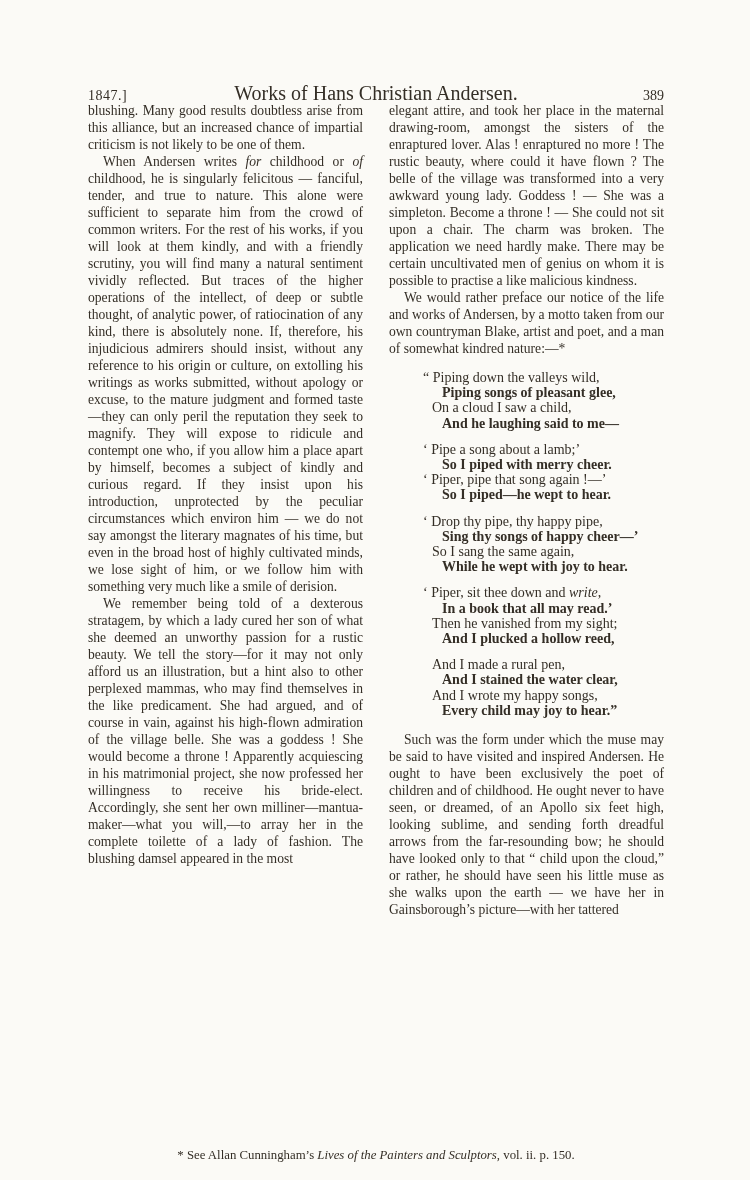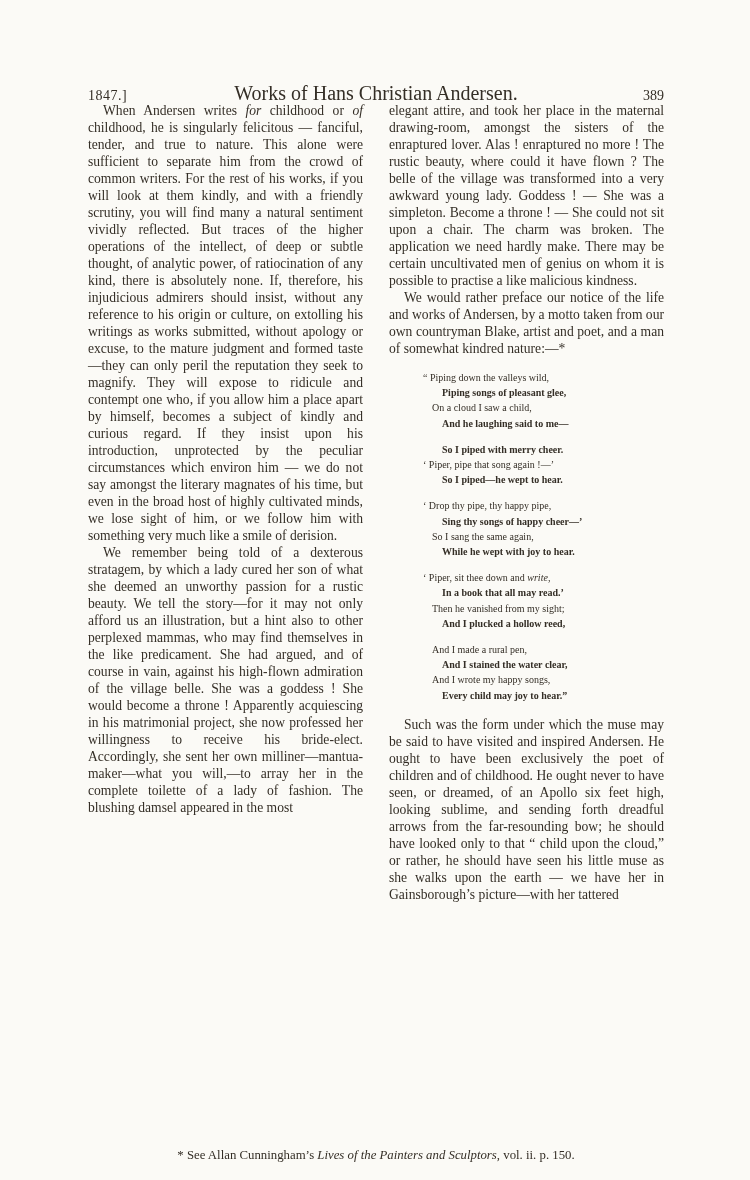--- a/index.html
+++ b/index.html
@@ -45,21 +45,21 @@
     font-size: 13.6px;
     line-height: 17px;
     hyphens: auto;
     -webkit-hyphens: auto;
   }
   .para { margin: 0; }
   .para.indent { text-indent: 15px; }
 
   .poem {
     margin: 13px 0 13px 34px;
-    font-size: 10px;
+    font-size: 14px;
     line-height: 15.2px;
     text-align: left;
   }
   .stanza { margin-bottom: 11px; }
   .stanza:last-child { margin-bottom: 12px; }
   .poem-line.ind0 { padding-left: 0; }
   .poem-line.ind1 { padding-left: 9px; }
   .poem-line.ind2 { padding-left: 19px; font-weight: bold; }
 
   .footnote {
@@ -77,34 +77,36 @@
 <div class="page">
 
   <div class="header">
     <span class="h-left">1847.]</span>
     <span class="h-center">Works of Hans Christian Andersen.</span>
     <span class="h-right">389</span>
   </div>
 
   <div class="columns">
     <div class="column">
+        <p class="para"><span>blushing.  Many good results doubtless arise from this alliance, but an increased chance of impartial criticism is not likely to be one of them.</span></p>
         <p class="para indent"><span>When Andersen writes </span><span style="font-style: italic;">for</span><span> childhood or </span><span style="font-style: italic;">of</span><span> childhood, he is singularly felicitous — fanciful, tender, and true to nature.  This alone were sufficient to separate him from the crowd of common writers.  For the rest of his works, if you will look at them kindly, and with a friendly scrutiny, you will find many a natural sentiment vividly reflected.  But traces of the higher operations of the intellect, of deep or subtle thought, of analytic power, of ratiocination of any kind, there is absolutely none.  If, therefore, his injudicious admirers should insist, without any reference to his origin or culture, on extolling his writings as works submitted, without apology or excuse, to the mature judgment and formed taste—they can only peril the reputation they seek to magnify.  They will expose to ridicule and contempt one who, if you allow him a place apart by himself, becomes a subject of kindly and curious regard.  If they insist upon his introduction, unprotected by the peculiar circumstances which environ him — we do not say amongst the literary magnates of his time, but even in the broad host of highly cultivated minds, we lose sight of him, or we follow him with something very much like a smile of derision.</span></p>
         <p class="para indent"><span>We remember being told of a dexterous stratagem, by which a lady cured her son of what she deemed an unworthy passion for a rustic beauty.  We tell the story—for it may not only afford us an illustration, but a hint also to other perplexed mammas, who may find themselves in the like predicament.  She had argued, and of course in vain, against his high-flown admiration of the village belle.  She was a goddess !  She would become a throne !  Apparently acquiescing in his matrimonial project, she now professed her willingness to receive his bride-elect.  Accordingly, she sent her own milliner—mantua-maker—what you will,—to array her in the complete toilette of a lady of fashion.  The blushing damsel appeared in the most</span></p>
       </div>
     <div class="column">
         <p class="para"><span>elegant attire, and took her place in the maternal drawing-room, amongst the sisters of the enraptured lover.  Alas !  enraptured no more !  The rustic beauty, where could it have flown ?  The belle of the village was transformed into a very awkward young lady.  Goddess ! — She was a simpleton.  Become a throne ! — She could not sit upon a chair.  The charm was broken.  The application we need hardly make.  There may be certain uncultivated men of genius on whom it is possible to practise a like malicious kindness.</span></p>
         <p class="para indent"><span>We would rather preface our notice of the life and works of Andersen, by a motto taken from our own countryman Blake, artist and poet, and a man of somewhat kindred nature:—*</span></p>
         <div class="poem">
           <div class="stanza">
             <div class="poem-line ind0"><span>“ Piping down the valleys wild,</span></div>
             <div class="poem-line ind2"><span>Piping songs of pleasant glee,</span></div>
             <div class="poem-line ind1"><span>On a cloud I saw a child,</span></div>
             <div class="poem-line ind2"><span>And he laughing said to me—</span></div>
           </div>
           <div class="stanza">
+            <div class="poem-line ind0"><span>‘ Pipe a song about a lamb;’</span></div>
             <div class="poem-line ind2"><span>So I piped with merry cheer.</span></div>
             <div class="poem-line ind0"><span>‘ Piper, pipe that song again !—’</span></div>
             <div class="poem-line ind2"><span>So I piped—he wept to hear.</span></div>
           </div>
           <div class="stanza">
             <div class="poem-line ind0"><span>‘ Drop thy pipe, thy happy pipe,</span></div>
             <div class="poem-line ind2"><span>Sing thy songs of happy cheer—’</span></div>
             <div class="poem-line ind1"><span>So I sang the same again,</span></div>
             <div class="poem-line ind2"><span>While he wept with joy to hear.</span></div>
           </div>

